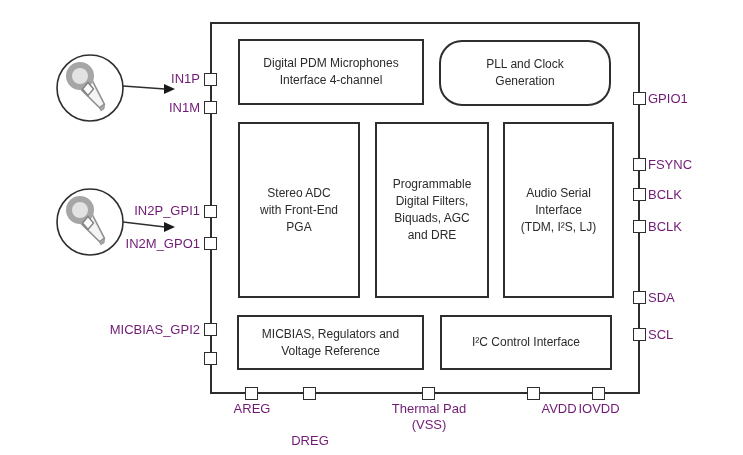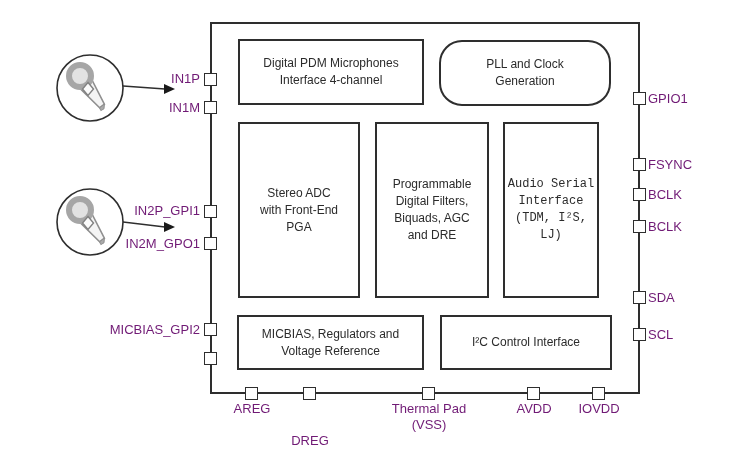--- a/index.html
+++ b/index.html
@@ -71,21 +71,21 @@
 Interface 4-channel</div>
   <div class="block" style="left:439px;top:40px;width:172px;height:66px;border-radius:23px;">PLL and Clock
 Generation</div>
   <div class="block" style="left:238px;top:122px;width:122px;height:176px;">Stereo ADC
 with Front-End
 PGA</div>
   <div class="block" style="left:375px;top:122px;width:114px;height:176px;">Programmable
 Digital Filters,
 Biquads, AGC
 and DRE</div>
-  <div class="block" style="left:503px;top:122px;width:96px;height:176px;font-family:Liberation Mono, monospace;">Audio Serial
+  <div class="block" style="left:503px;top:122px;width:111px;height:176px;">Audio Serial
 Interface
 (TDM, I²S, LJ)</div>
   <div class="block" style="left:237px;top:315px;width:187px;height:55px;">MICBIAS, Regulators and
 Voltage Reference</div>
   <div class="block" style="left:440px;top:315px;width:172px;height:55px;">I²C Control Interface</div>
 
   <div class="pin" style="left:204px;top:73px;"></div>
   <div class="pin" style="left:204px;top:101px;"></div>
   <div class="pin" style="left:204px;top:205px;"></div>
   <div class="pin" style="left:204px;top:237px;"></div>
@@ -115,16 +115,16 @@
   <div class="pin" style="left:245px;top:387px;"></div>
   <div class="pin" style="left:303px;top:387px;"></div>
   <div class="pin" style="left:422px;top:387px;"></div>
   <div class="pin" style="left:527px;top:387px;"></div>
   <div class="pin" style="left:592px;top:387px;"></div>
 
   <div class="pin-label pl-bottom" style="left:197px;">AREG</div>
   <div class="pin-label pl-bottom" style="left:255px;margin-top:32px;">DREG</div>
   <div class="pin-label pl-bottom" style="left:374px;">Thermal Pad
 (VSS)</div>
-  <div class="pin-label pl-bottom" style="left:479px;">AVDD</div>
+  <div class="pin-label pl-bottom" style="left:504px;">AVDD</div>
   <div class="pin-label pl-bottom" style="left:544px;">IOVDD</div>
 
 </div>
 
 </body></html>

